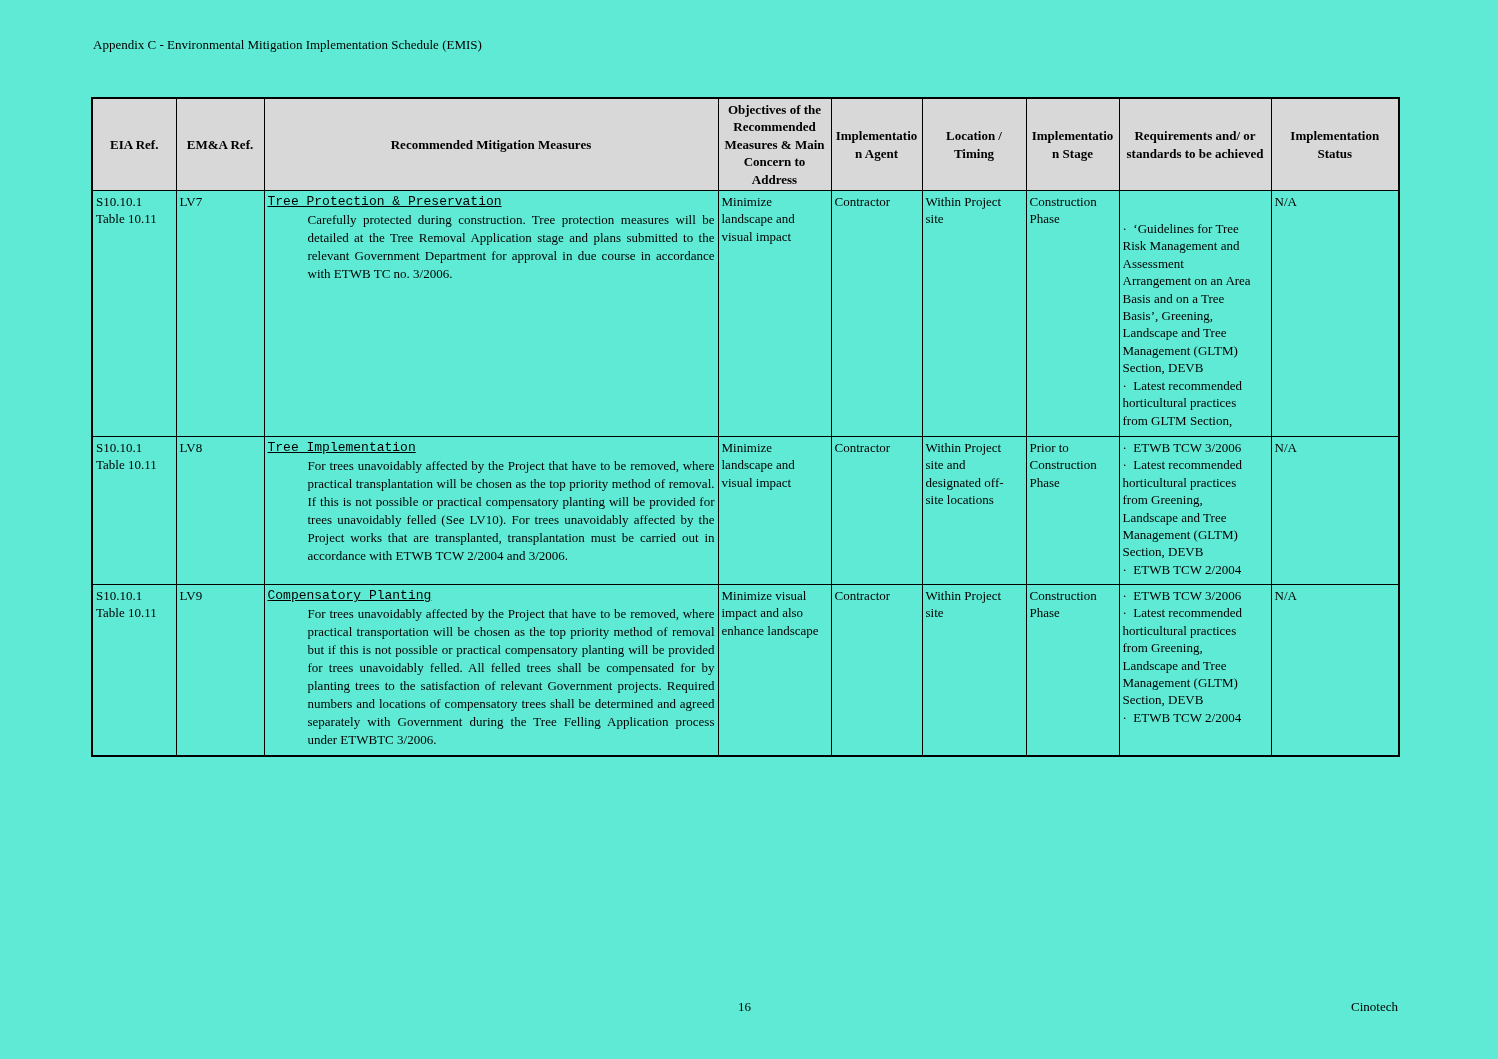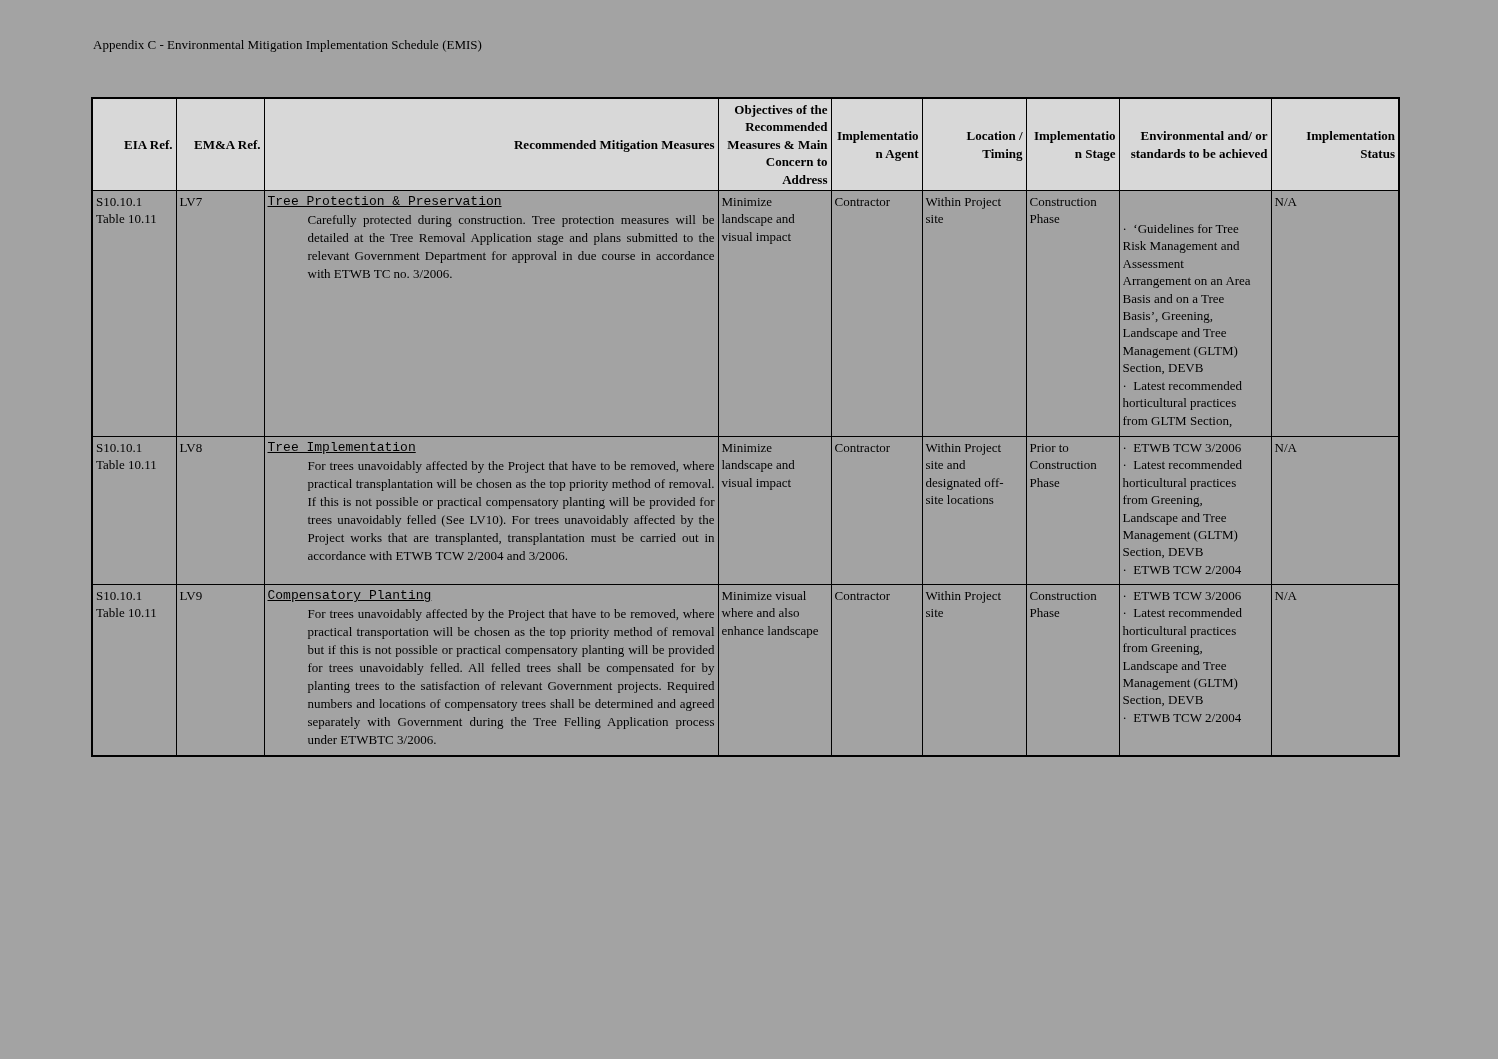--- a/index.html
+++ b/index.html
@@ -6,21 +6,21 @@
     margin: 0;
     padding: 0;
     background: #ffffff;
     font-family: "Liberation Serif", "DejaVu Serif", serif;
     color: #000000;
   }
   .page {
     position: relative;
     width: 1498px;
     height: 1059px;
-    background: #a3a3a3;
+    background: #5eead4;
     overflow: hidden;
   }
   .doc-header {
     position: absolute;
     left: 93px;
     top: 37px;
     font-size: 13px;
     white-space: nowrap;
   }
   table.emis {
@@ -35,21 +35,21 @@
   table.emis th, table.emis td {
     border: 1px solid #000;
     font-size: 13px;
     padding: 2px 3px;
     vertical-align: top;
     overflow: hidden;
   }
   table.emis th {
     background: #d8d8d8;
     font-weight: bold;
-    text-align: right;
+    text-align: center;
     vertical-align: middle;
     height: 84px;
     line-height: 17.4px;
     overflow-wrap: break-word;
     word-wrap: break-word;
   }
   tr.row-lv7 > td { height: 216px; }
   tr.row-lv8 > td { height: 143px; }
   tr.row-lv9 > td { height: 166px; }
 
@@ -119,21 +119,21 @@
     </colgroup>
     <thead>
       <tr>
         <th>EIA Ref.</th>
         <th>EM&amp;A Ref.</th>
         <th>Recommended Mitigation Measures</th>
         <th>Objectives of the Recommended Measures &amp; Main Concern to Address</th>
         <th>Implementation Agent</th>
         <th>Location / Timing</th>
         <th>Implementation Stage</th>
-        <th>Environmental and/ or standards to be achieved</th>
+        <th>Requirements and/ or standards to be achieved</th>
         <th>Implementation Status</th>
       </tr>
     </thead>
     <tbody>
 
       <tr class="row-lv7">
         <td class="c-center">S10.10.1
 Table 10.11</td>
         <td class="c-center">LV7</td>
         <td class="c-measures">
@@ -202,21 +202,21 @@
 
       <tr class="row-lv9">
         <td class="c-center">S10.10.1
 Table 10.11</td>
         <td class="c-center">LV9</td>
         <td class="c-measures">
           <div class="measure-title">Compensatory Planting</div>
           <div class="measure-body">For trees unavoidably affected by the Project that have to be removed, where practical transportation will be chosen as the top priority method of removal but if this is not possible or practical compensatory planting will be provided for trees unavoidably felled.  All felled trees shall be compensated for by planting trees to the satisfaction of relevant Government projects.  Required numbers and locations of compensatory trees shall be determined and agreed separately with Government during the Tree Felling Application process under ETWBTC 3/2006.</div>
         </td>
         <td class="c-objectives">Minimize visual
-where and also
+impact and also
 enhance landscape</td>
         <td class="c-center">Contractor</td>
         <td class="c-center">Within Project
 site</td>
         <td class="c-center">Construction
 Phase</td>
         <td class="c-req">
           <div class="req-item">ETWB TCW 3/2006</div>
           <div class="req-item">Latest recommended
 horticultural practices
@@ -225,14 +225,18 @@
 Management (GLTM)
 Section, DEVB</div>
           <div class="req-item">ETWB TCW 2/2004</div>
         </td>
         <td class="c-center">N/A</td>
       </tr>
 
     </tbody>
   </table>
 
+  <div class="footer">
+    <span class="page-num">16</span>
+    <span class="company">Cinotech</span>
+  </div>
 
 </div>
 
 </body></html>

